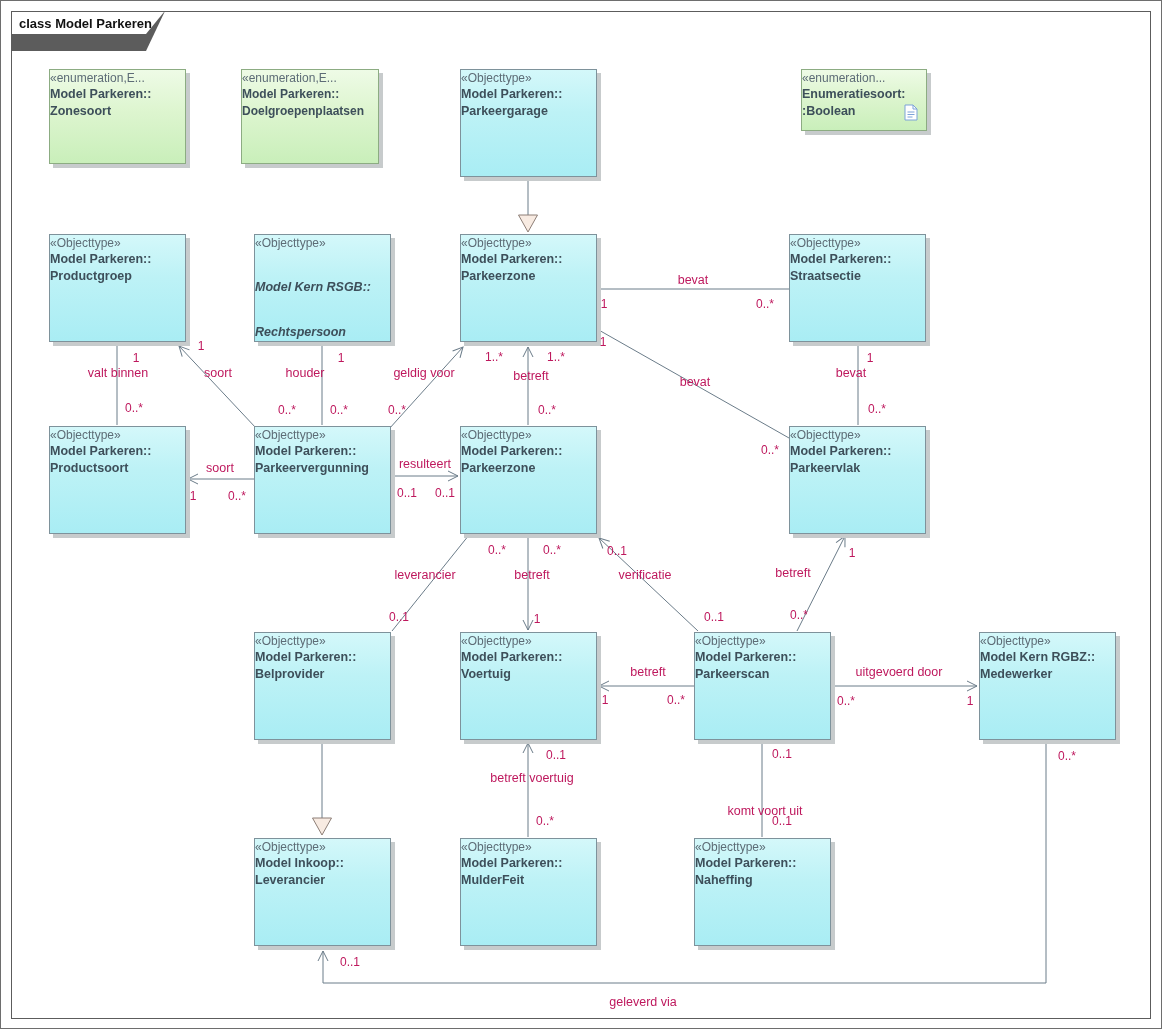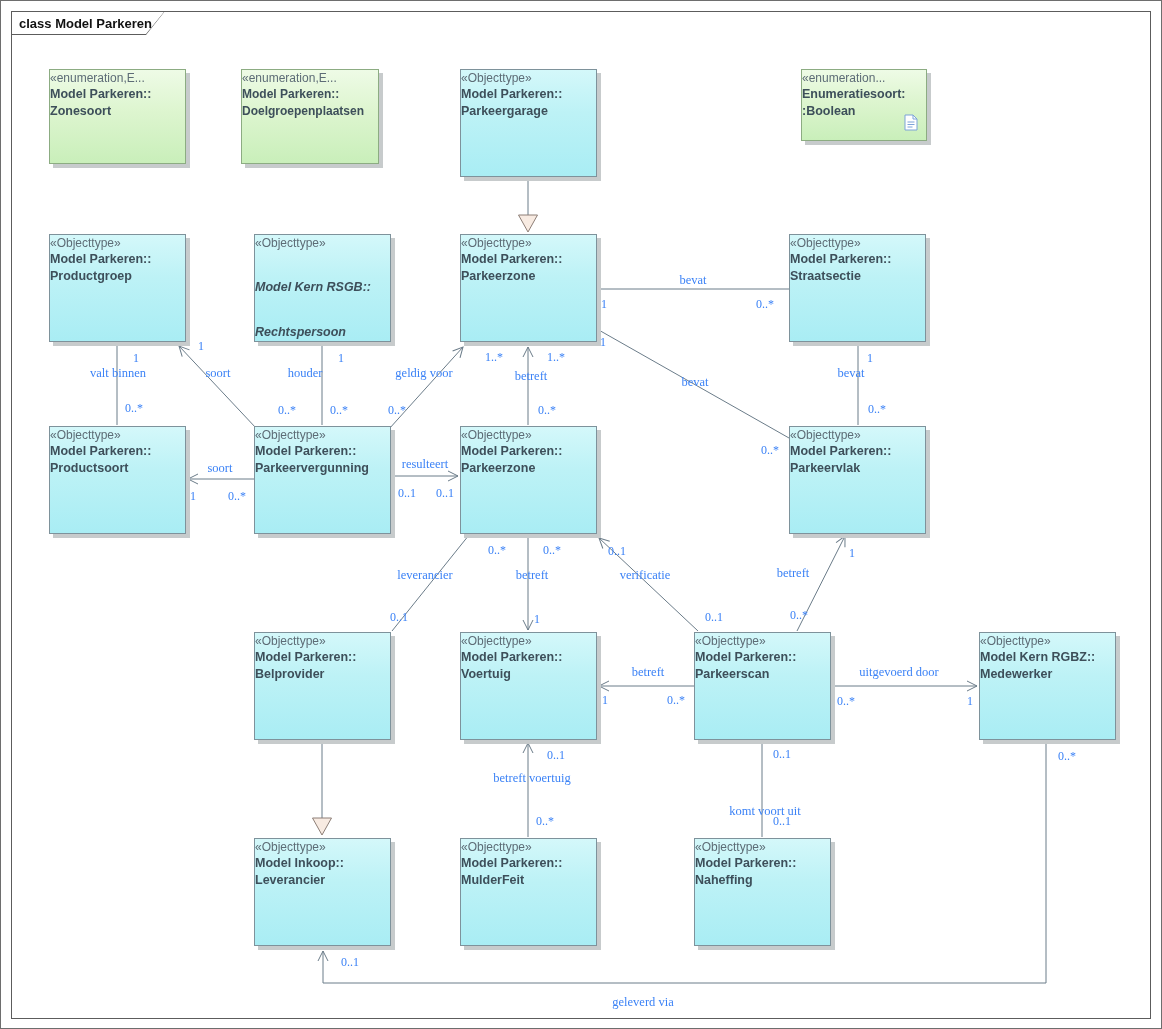--- a/index.html
+++ b/index.html
@@ -6,21 +6,21 @@
   #canvas{
     position:relative;width:1162px;height:1029px;background:#ffffff;
     font-family:"Liberation Sans",sans-serif;overflow:hidden;
     border:1px solid #6e6e6e;box-sizing:border-box;
   }
   #frame{
     position:absolute;left:10px;top:10px;width:1140px;height:1008px;
     border:1px solid #5c5c5c;box-sizing:border-box;
   }
   #frame-tab{
-    position:absolute;left:10px;top:10px;width:154px;height:24px;
+    position:absolute;left:10px;top:10px;width:154px;height:40px;
     background:#5c5c5c;
     clip-path:polygon(0 0,100% 0,calc(100% - 19px) 100%,0 100%);
   }
   #frame-tab-inner{
     position:absolute;left:1px;top:1px;width:152px;height:22px;
     background:#ffffff;
     clip-path:polygon(0 0,100% 0,calc(100% - 18px) 100%,0 100%);
     display:flex;align-items:center;
   }
   #frame-title{
@@ -35,21 +35,21 @@
   }
   .node.enum{
     border-color:#8cac82;
     background:linear-gradient(180deg,#eefbe6 0%,#ddf5cf 45%,#c9efba 100%);
   }
   .st{display:block;font-size:12px;color:#5d6c76;line-height:16px;white-space:nowrap;}
   .nm{display:block;font-size:12.5px;font-weight:bold;color:#3d4f5a;line-height:17px;white-space:nowrap;}
   .italic .nm{font-style:italic;margin-top:28px;}
   .elbl,.mult{
     position:absolute;transform:translate(-50%,-50%);
-    font-size:12.5px;color:#3b82f6;white-space:nowrap;pointer-events:none;font-family:Liberation Serif, serif;
+    font-size:12.5px;color:#be185d;white-space:nowrap;pointer-events:none;
   }
   .mult{font-size:12px;}
   #connectors{position:absolute;left:0;top:0;pointer-events:none;}
   .cline{stroke:#6b7c89;stroke-width:1;fill:none;}
   .doc-icon{position:absolute;right:8px;bottom:9px;}
 </style>
 </head>
 <body>
 
 <div id="canvas">
@@ -106,21 +106,21 @@
     <span class="nm" style="font-size:12px">Model Parkeren::</span>
     <span class="nm" style="font-size:12px">Doelgroepenplaatsen</span>
   </div>
 
   <div class="node" style="left:459px;top:68px;width:137px;height:108px">
     <span class="st">«Objecttype»</span>
     <span class="nm">Model Parkeren::</span>
     <span class="nm">Parkeergarage</span>
   </div>
 
-  <div class="node enum" style="left:800px;top:68px;width:126px;height:72px">
+  <div class="node enum" style="left:800px;top:68px;width:126px;height:62px">
     <span class="st">«enumeration...</span>
     <span class="nm">Enumeratiesoort:</span>
     <span class="nm">:Boolean</span>
     <svg class="doc-icon" width="14" height="17" viewBox="0 0 14 17">
       <path d="M1 1 h8 l4 4 v11 h-12 z" fill="#ffffff" stroke="#7da3d8" stroke-width="1"></path>
       <path d="M9 1 v4 h4" fill="none" stroke="#7da3d8" stroke-width="1"></path>
       <line x1="3.5" y1="8" x2="10.5" y2="8" stroke="#7da3d8" stroke-width="1"></line>
       <line x1="3.5" y1="10.5" x2="10.5" y2="10.5" stroke="#7da3d8" stroke-width="1"></line>
       <line x1="3.5" y1="13" x2="8.5" y2="13" stroke="#7da3d8" stroke-width="1"></line>
     </svg>

